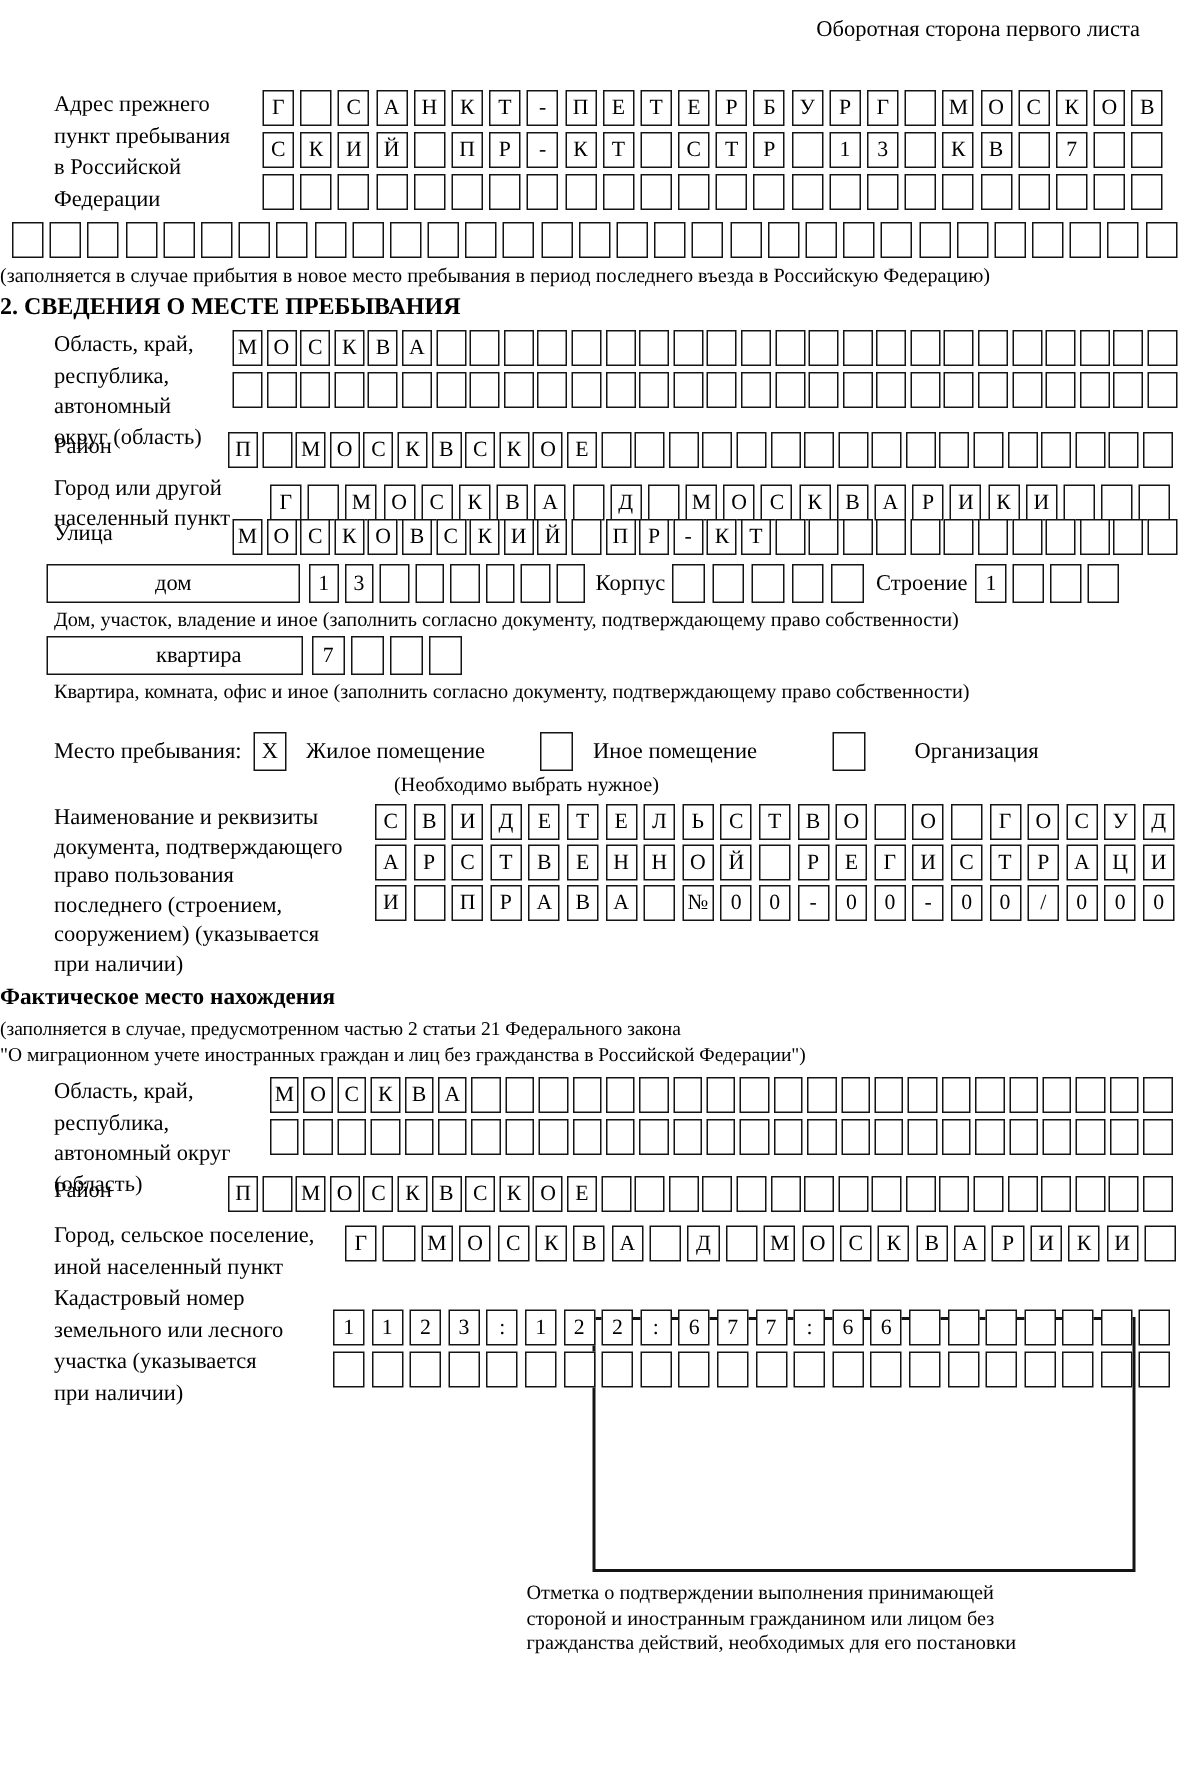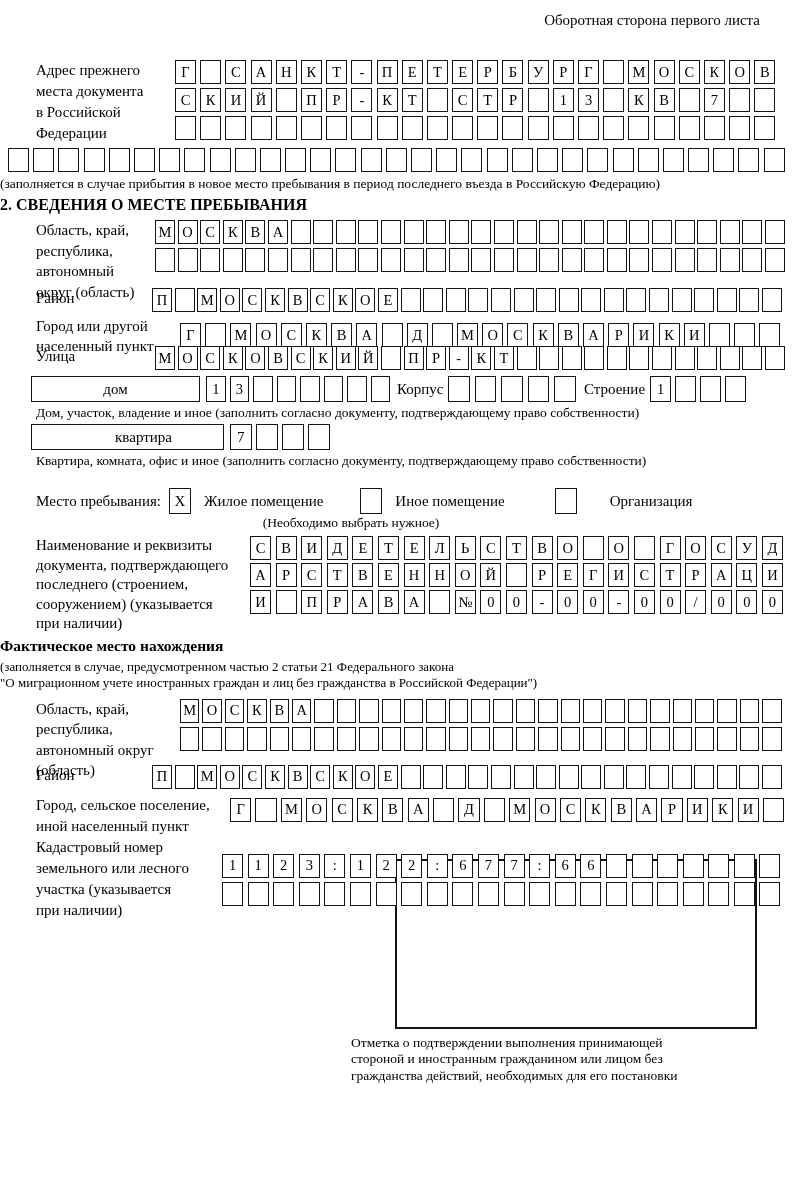--- a/index.html
+++ b/index.html
@@ -45,21 +45,21 @@
   .block-region{margin-top:5px;}
   .row-raion{margin-top:-14px;}
   .block-gorod{margin-top:4px;}
   .block-gorod .cellrow{margin-top:7px;}
   .row-ulitsa{margin-top:-10px;}
   .row-dom{margin-top:6px;display:flex;align-items:center;}
   .widebox{box-sizing:border-box;border:1.6px solid #141414;height:26px;
            display:flex;align-items:center;justify-content:center;
            font-size:15px;flex:none;background:#fff;}
   .dom-box{width:169px;margin-left:-5px;}
-  .kv-box{width:193px;margin-left:-5px;padding-left:32px;}
+  .kv-box{width:171px;margin-left:-5px;padding-left:32px;}
   .inline-lbl{font-size:15px;flex:none;white-space:nowrap;}
   .note-left{margin-top:3px;font-size:13.5px;line-height:16px;}
   .row-kv{margin-top:3px;display:flex;align-items:center;}
   .row-stay{margin-top:19px;display:flex;align-items:center;font-size:15px;}
   .chk{box-sizing:border-box;flex:none;width:22px;height:26px;
        border:1.6px solid #141414;display:flex;align-items:center;
        justify-content:center;font-size:15px;background:#fff;}
   .note-stay{margin-top:1px;width:340px;margin-left:145px;text-align:center;
              font-size:13.5px;line-height:16px;}
   .block-doc{margin-top:5px;}
@@ -80,21 +80,21 @@
 </head>
 <body>
 
 <div class="page">
 
   <div class="hdr">Оборотная сторона первого листа</div>
 
   <div class="frow block-prev">
     <div class="flabel w-prev">
       <div class="ln">Адрес прежнего</div>
-      <div class="ln">места документа</div>
+      <div class="ln">пункт пребывания</div>
       <div class="ln">в Российской</div>
       <div class="ln">Федерации</div>
     </div>
     <div class="cellcol">
       <div class="cellrow g24">
           <div class="cell">Г</div>
           <div class="cell"></div>
           <div class="cell">С</div>
           <div class="cell">А</div>
           <div class="cell">Н</div>
@@ -430,20 +430,21 @@
     <div class="inline-lbl" style="margin-left:13px;">Иное помещение</div>
     <div class="chk" style="margin-left:50px;"></div>
     <div class="inline-lbl" style="margin-left:33px;">Организация</div>
   </div>
   <div class="note-stay">(Необходимо выбрать нужное)</div>
 
   <div class="frow block-doc">
     <div class="flabel w-doc">
       <div class="ln">Наименование и реквизиты</div>
       <div class="ln">документа, подтверждающего</div>
+      <div class="ln">право пользования</div>
       <div class="ln">последнего (строением,</div>
       <div class="ln">сооружением) (указывается</div>
       <div class="ln">при наличии)</div>
     </div>
     <div class="cellcol">
       <div class="cellrow gdoc">
           <div class="cell">С</div>
           <div class="cell">В</div>
           <div class="cell">И</div>
           <div class="cell">Д</div>

